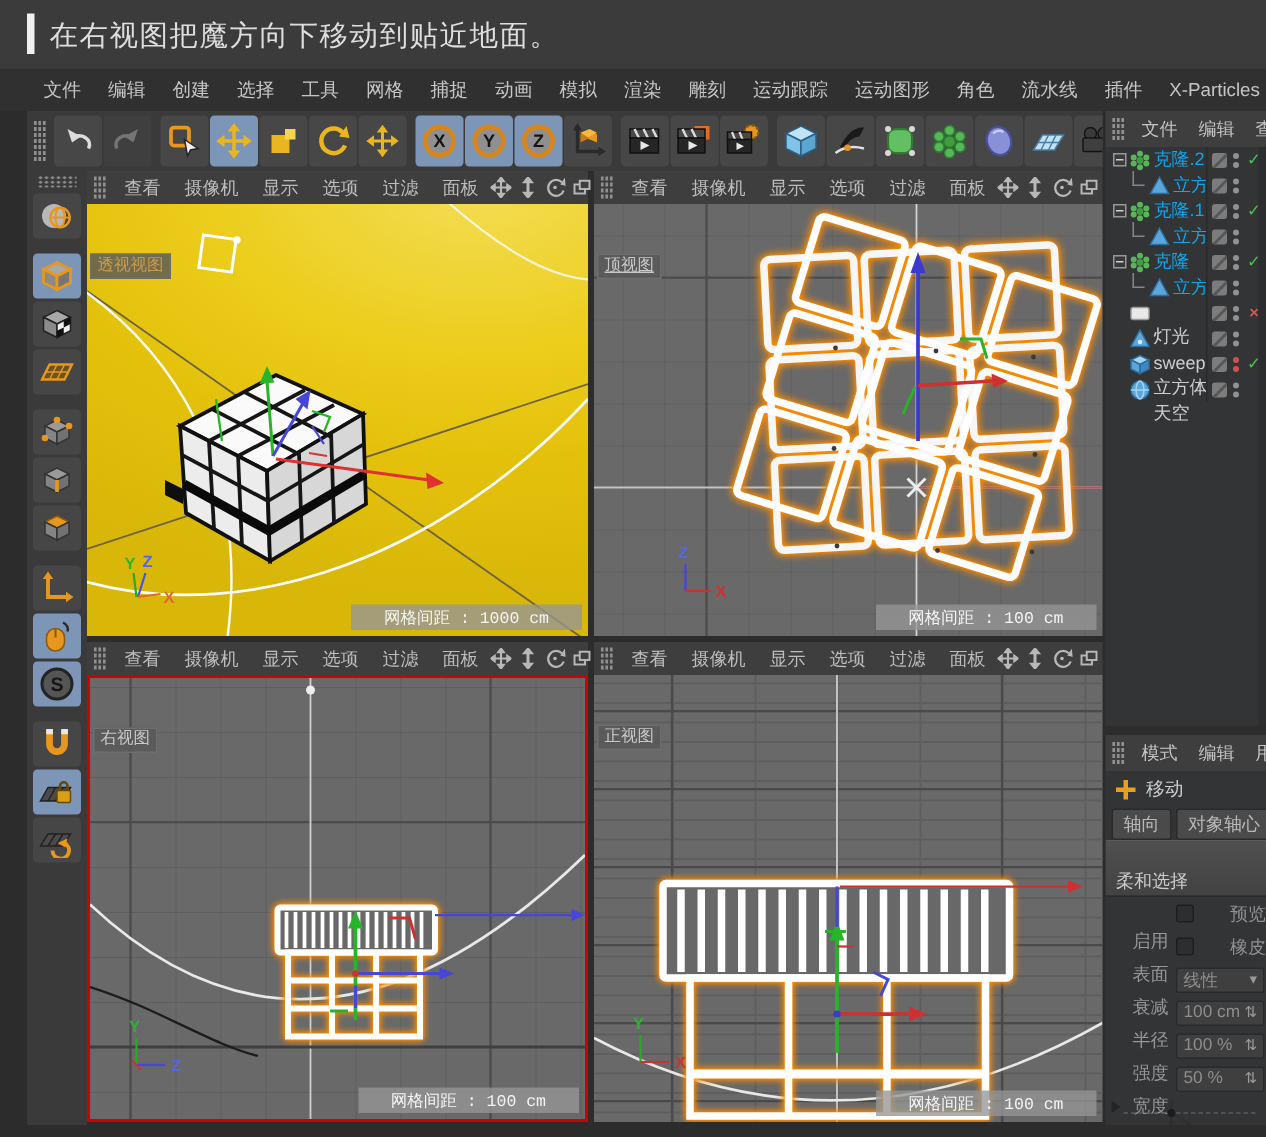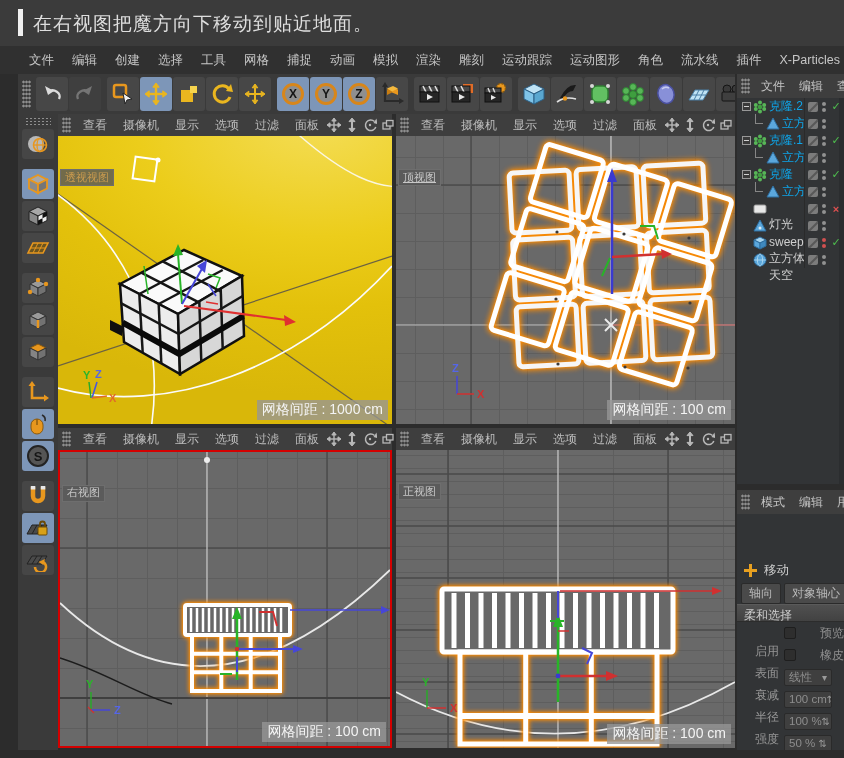--- a/index.html
+++ b/index.html
@@ -29,21 +29,21 @@
   .vgrip{width:26px;height:8px;margin:3px 0 2px 0;background-image:radial-gradient(#8f8f8f 1px,transparent 1.2px);background-size:4px 3px;flex:none;}
 
   
   .vph{position:absolute;height:22px;background:#3e3e3e;display:flex;align-items:center;font-size:12px;color:#bdbdbd;}
   .vph .vm{display:flex;}
   .vph .mi{padding:0 8px;white-space:nowrap;cursor:default;}
   .hicons{margin-left:auto;display:flex;gap:4px;padding-right:4px;align-items:center;color:#b8b8b8;}
   .vpc{position:absolute;overflow:hidden;}
   .vpc svg{position:absolute;left:0;top:0;}
   .vlabel{position:absolute;left:2px;top:0;background:rgba(88,88,88,.82);border:1px solid #6e6e6e;color:#c8c8c8;font-size:11px;padding:0 4px;line-height:15px;z-index:3;white-space:nowrap;margin-top:33px;}
-  .gchip{position:absolute;right:4px;bottom:4px;background:rgba(150,150,150,.78);color:#f4f4f4;font-size:14px;padding:1px 5px;z-index:3;white-space:nowrap;}
+  .gchip{position:absolute;right:4px;bottom:4px;background:rgba(150,150,150,.78);color:#f4f4f4;font-size:11px;padding:1px 22px;z-index:3;white-space:nowrap;font-family:Liberation Mono, monospace;}
   .vp-top{background-color:#696969;background-image:linear-gradient(to right,#5e5e5e 1px,transparent 1px),linear-gradient(to bottom,#5e5e5e 1px,transparent 1px);background-size:28px 28px;background-position:19px 21px;}
   .vp-right{background-color:#696969;background-image:linear-gradient(to right,#5e5e5e 1px,transparent 1px),linear-gradient(to bottom,#5e5e5e 1px,transparent 1px);background-size:30px 30px;background-position:27px 6px;border:2px solid #d40000;}
   .vp-front{background-color:#696969;background-image:linear-gradient(to right,#5e5e5e 1px,transparent 1px),linear-gradient(to bottom,#5e5e5e 1px,transparent 1px);background-size:55px 13px;background-position:52px 5px;}
   .vp-persp{background:radial-gradient(130% 95% at 78% -5%, #f4dd55 0%, #eccd1b 42%, #e3c10b 68%, #d9b709 100%);}
 
   
   .dock{position:absolute;left:737px;top:74px;width:107px;height:676px;background:#323436;overflow:hidden;}
   .dhead{height:24px;background:#3e3e3e;display:flex;align-items:center;font-size:12px;color:#c4c4c4;overflow:hidden;white-space:nowrap;}
   .dhead .mi{padding:0 7px;cursor:default;}
   .omtree{height:386px;position:relative;}
@@ -59,32 +59,32 @@
   .sw{width:10px;height:10px;background:#7c7c7c;border-radius:2px;position:relative;overflow:hidden;flex:none;}
   .sw::after{content:"";position:absolute;left:-3px;top:4px;width:18px;border-top:2px solid #585858;transform:rotate(-45deg);}
   .dots{display:flex;flex-direction:column;gap:2px;align-items:center;width:6px;flex:none;}
   .dot{width:4px;height:4px;border-radius:50%;background:#919191;}
   .dot.red{background:#d05050;}
   .st{width:12px;text-align:center;font-size:11px;font-weight:bold;flex:none;}
   .st.ok{color:#4ec04e;} .st.no{color:#e05050;color:#e05050;}
   .omscroll{position:absolute;right:0;top:0;width:5px;height:386px;background:#2b2d2f;}
 
   .aspacer{height:6px;background:#2c2c2c;}
-  .atool{display:flex;align-items:center;gap:7px;height:24px;padding-left:7px;color:#cccccc;font-size:12.5px;margin-top:44px;}
+  .atool{display:flex;align-items:center;gap:7px;height:24px;padding-left:7px;color:#cccccc;font-size:12.5px;}
   .plus{width:13px;height:13px;position:relative;flex:none;}
   .plus::before{content:"";position:absolute;left:0;right:0;top:5px;height:3px;background:#e8a020;}
   .plus::after{content:"";position:absolute;top:0;bottom:0;left:5px;width:3px;background:#e8a020;}
   .atabs{display:flex;height:22px;align-items:center;padding-left:4px;overflow:hidden;}
   .tab{background:#4a4a4a;border:1px solid #2a2a2a;border-radius:2px;color:#b8b8b8;font-size:12px;padding:1px 7px;margin-right:3px;white-space:nowrap;flex:none;text-align:right;}
-  .asec{background:linear-gradient(#505050,#424242);color:#cccccc;font-size:12px;padding:2px 7px;border-top:1px solid #5a5a5a;border-bottom:1px solid #2c2c2c;height:18px;}
+  .asec{background:linear-gradient(#505050,#424242);color:#cccccc;font-size:12px;padding:18px 7px;border-top:1px solid #5a5a5a;border-bottom:1px solid #2c2c2c;height:18px;}
   .arow{display:flex;align-items:center;height:22px;padding-left:6px;font-size:12px;color:#969696;}
   .alabel{width:36px;text-align:right;margin-right:5px;flex:none;white-space:nowrap;margin-top:36px;}
   .acheck{width:12px;height:12px;background:#2e2e2e;border:1px solid #1e1e1e;border-radius:2px;flex:none;}
   .aextra{margin-left:auto;white-space:nowrap;padding-right:0;color:#8f8f8f;}
-  .afield{flex:1;height:17px;background:#3f3f3f;border:1px solid #2a2a2a;border-radius:2px;color:#8d8d8d;font-size:11.5px;display:flex;align-items:center;padding:0 4px;white-space:nowrap;overflow:hidden;margin-right:12px;}
+  .afield{flex:1;height:17px;background:#3f3f3f;border:1px solid #2a2a2a;border-radius:2px;color:#8d8d8d;font-size:11.5px;display:flex;align-items:center;padding:0 4px;white-space:nowrap;overflow:hidden;margin-right:1px;}
   .afield .arr{margin-left:auto;color:#9a9a9a;font-size:10px;}
   .curvebox{position:relative;height:56px;}
 </style>
 </head>
 <body>
 
 <div id="app">
 
   <div class="titlebar">
     <div class="accent"></div>

